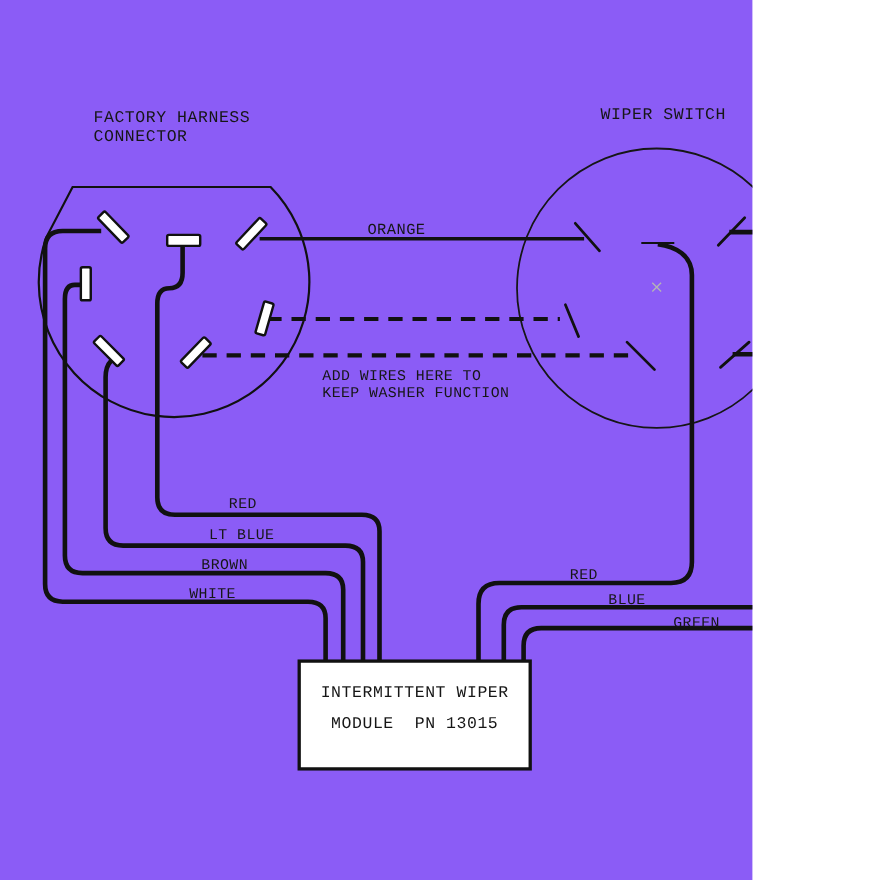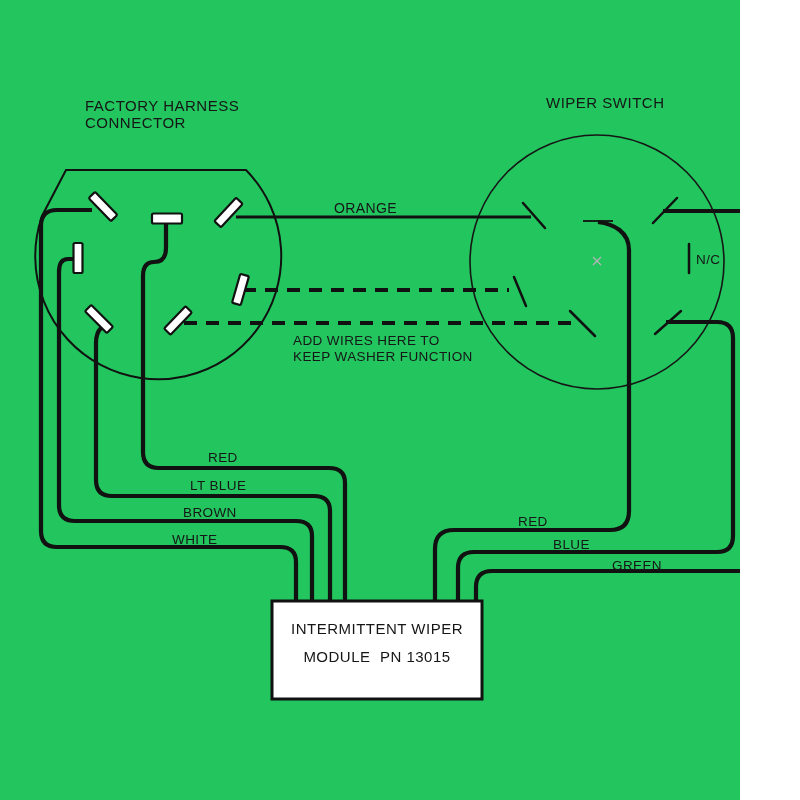--- a/index.html
+++ b/index.html
@@ -1,17 +1,17 @@
 <!DOCTYPE html>
 <html><head>
 <meta charset="utf-8">
 <style>
   html,body{margin:0;padding:0;background:#ffffff;}
-  .stage{position:relative;width:740px;height:800px;background:#22c55e;overflow:hidden;
-         font-family:Liberation Sans, sans-serif;}
+  .stage{position:relative;width:684px;height:800px;background:#8b5cf6;overflow:hidden;
+         font-family:Liberation Mono, monospace;}
   svg{position:absolute;left:0;top:0;}
   .outline{stroke:#111111;fill:none;stroke-width:2;}
   .circle-thin{stroke:#161616;fill:none;stroke-width:1.6;}
   .wire{stroke:#111111;fill:none;stroke-width:4.2;stroke-linecap:butt;}
   .wire-orange{stroke:#111111;fill:none;stroke-width:3.2;}
   .wire-dashed{stroke:#111111;fill:none;stroke-width:3.8;stroke-dasharray:13 9;}
   .chevron{stroke:#111111;fill:none;stroke-width:2.5;stroke-linecap:round;}
   .tick{stroke:#111111;fill:none;stroke-width:1.8;}
   .term{fill:#ffffff;stroke:#111111;stroke-width:2.2;}
   .module-box{fill:#ffffff;stroke:#111111;stroke-width:3;}

